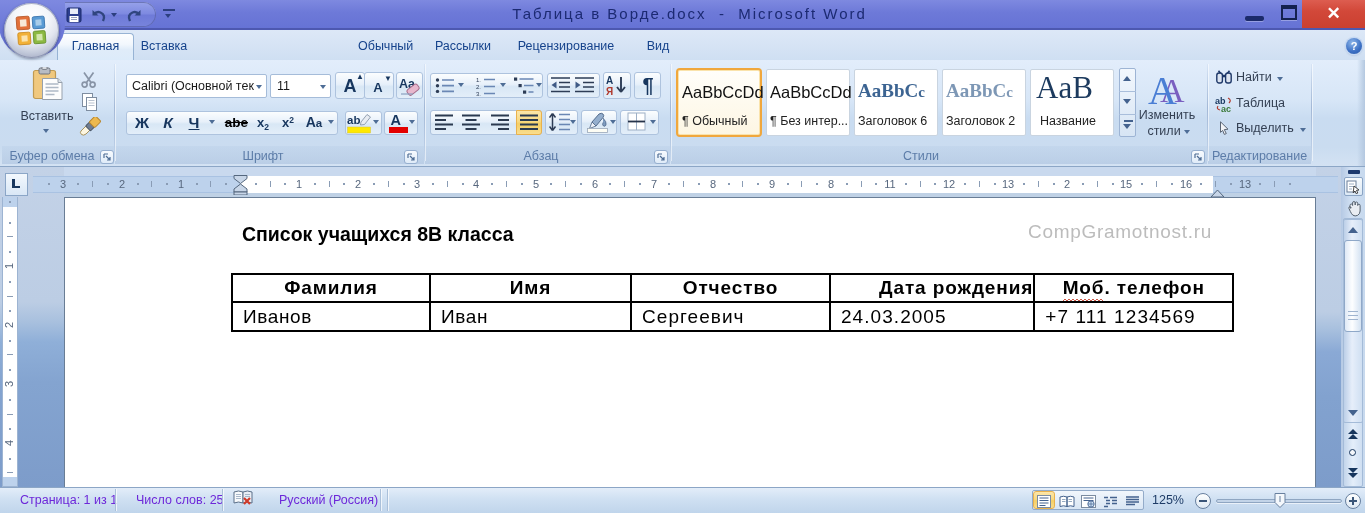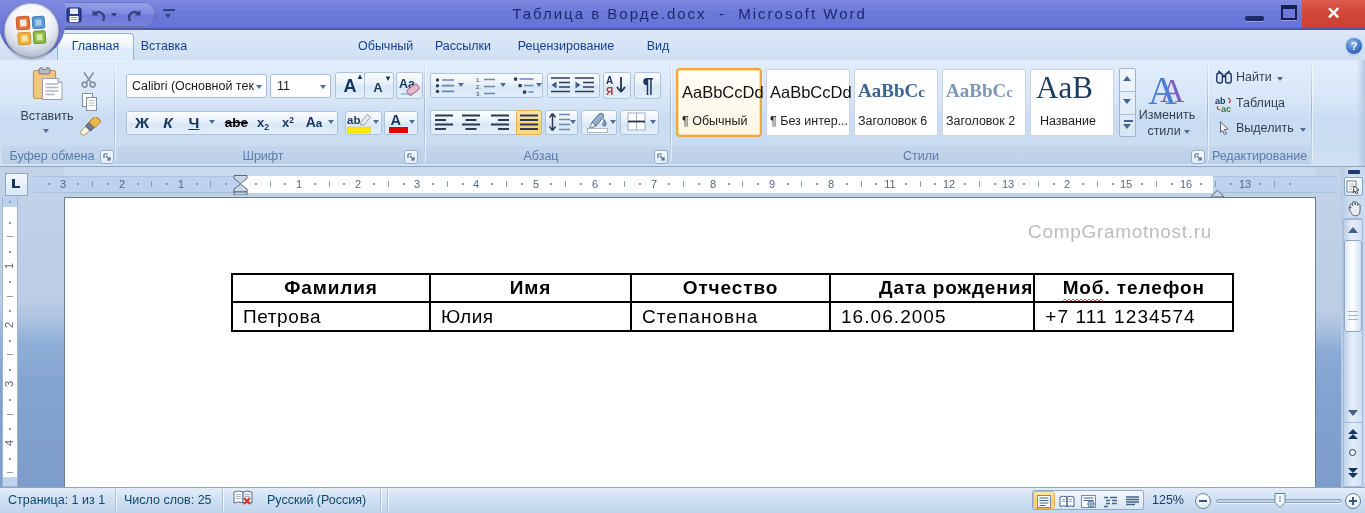--- a/index.html
+++ b/index.html
@@ -79,21 +79,21 @@
 
 #sbcol { left:1341px; top:167px; width:24px; height:320px; background:linear-gradient(90deg,#b5c9e4,#cfdff2 40%,#c7d9ee); }
 #sbtrack { left:1343px; top:218px; width:20px; height:269px; background:linear-gradient(90deg,#c3d5eb,#e4eefa 50%,#cfdff2); border:1px solid #a4bbd8; border-radius:2px;}
 #sbthumb { left:1344px; top:244px; width:18px; height:116px; border:1px solid #93abc9; border-radius:3px;
   background:linear-gradient(90deg,#e8f0fa,#fdfeff 40%,#dce8f5); }
 
 
 #statusbar { left:0; top:487px; width:1365px; height:26px;
   background:linear-gradient(#e3edf9, #cfe0f2 45%, #c0d5eb); border-top:1px solid #8ca6c6;
   font-size:12.5px; color:#1e3c67; }
-.sbtext { top:493px; font-size:12.5px; color:#0c4a6e; }
+.sbtext { top:493px; font-size:12.5px; color:#6d28d9;margin-left:12px; }
 .sbsep { top:489px; width:1px; height:22px; background:#aac0da; box-shadow:1px 0 0 rgba(255,255,255,.7); }
 </style>
 </head>
 <body>
 <div id="app">
 
   <div class="abs" id="titlebar"></div>
   <div class="abs" id="titlebar-edge"></div>
   <div class="abs title-text" style="letter-spacing:2px;">Таблица в Ворде.docx&nbsp; - &nbsp;Microsoft Word</div>
   <div class="abs" id="win-min"></div>
@@ -540,38 +540,39 @@
   <div class="abs" style="left:7px;top:354px;width:6px;height:1px;background:#8a9cb5;"></div>
   <div class="abs" style="left:9px;top:369px;width:2px;height:2px;background:#8a9cb5;"></div>
   <div class="abs" style="left:9px;top:399px;width:2px;height:2px;background:#8a9cb5;"></div>
   <div class="abs" style="left:7px;top:414px;width:6px;height:1px;background:#8a9cb5;"></div>
   <div class="abs" style="left:9px;top:428px;width:2px;height:2px;background:#8a9cb5;"></div>
   <div class="abs" style="left:9px;top:458px;width:2px;height:2px;background:#8a9cb5;"></div>
   <div class="abs" style="left:7px;top:472px;width:6px;height:1px;background:#8a9cb5;"></div>
   <div class="abs" style="left:9px;top:201px;width:2px;height:2px;background:#8a9cb5;"></div>
 
   <div class="abs" id="page"></div>
+  <div class="abs" id="heading">Список учащихся 8В класса</div>
   <div class="abs" id="watermark">CompGramotnost.ru</div>
   <table class="abs" id="doctable">
     <tbody>
         <tr class="hdr">
           <td style="width:198px;">Фамилия</td>
           <td style="width:201px;">Имя</td>
           <td style="width:199px;">Отчество</td>
           <td style="width:200px;padding-left:48px;">Дата рождения</td>
           <td style="width:199px;"><span style="position:relative;">Моб. телефон<svg style="position:absolute;left:0px;top:21px;" width="42" height="4">
                 <path d="M0 3 l2 -2 l2 2 l2 -2 l2 2 l2 -2 l2 2 l2 -2 l2 2 l2 -2 l2 2 l2 -2 l2 2 l2 -2 l2 2 l2 -2 l2 2 l2 -2 l2 2 l2 -2 l2 2" stroke="#cc5a4a" stroke-width="1" fill="none"></path>
               </svg></span></td>
         </tr>
     <tr>
-          <td>Петрова</td>
-          <td>Юлия</td>
-          <td style="letter-spacing:1.05px;">Степановна</td>
-          <td style="letter-spacing:1.05px;">16.06.2005</td>
-          <td style="letter-spacing:1.1px;">+7 111 1234574</td>
+          <td>Иванов</td>
+          <td>Иван</td>
+          <td style="letter-spacing:1.05px;">Сергеевич</td>
+          <td style="letter-spacing:1.05px;">24.03.2005</td>
+          <td style="letter-spacing:1.1px;">+7 111 1234569</td>
         </tr>
   </tbody>
     </table>
 
   <div class="abs" id="sbcol"></div>
   <div class="abs" id="sbtrack"></div>
   <div class="abs" id="sbthumb"></div>
   <div class="abs" style="left:1348px;top:170px;width:12px;height:4px;background:#1d3a6e;border-radius:1px;"></div>
   <div class="abs" style="left:1344px;top:177px;width:19px;height:19px;border:1px solid #8aa4c4;border-radius:2px;background:linear-gradient(#f6fafd,#dce9f6);">
     <svg width="15" height="15" style="margin:1px;">

